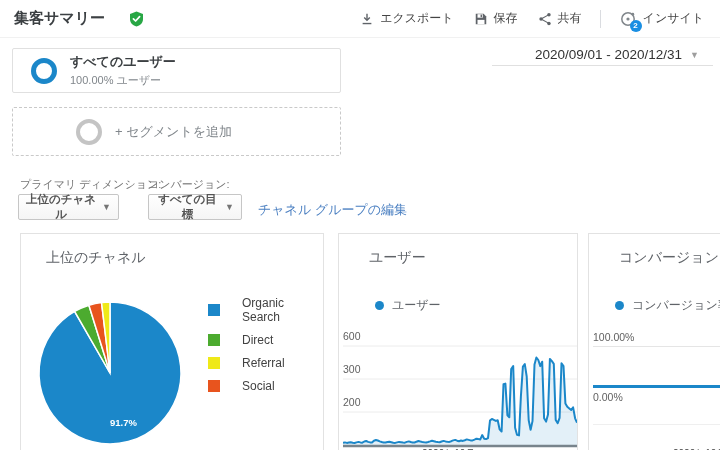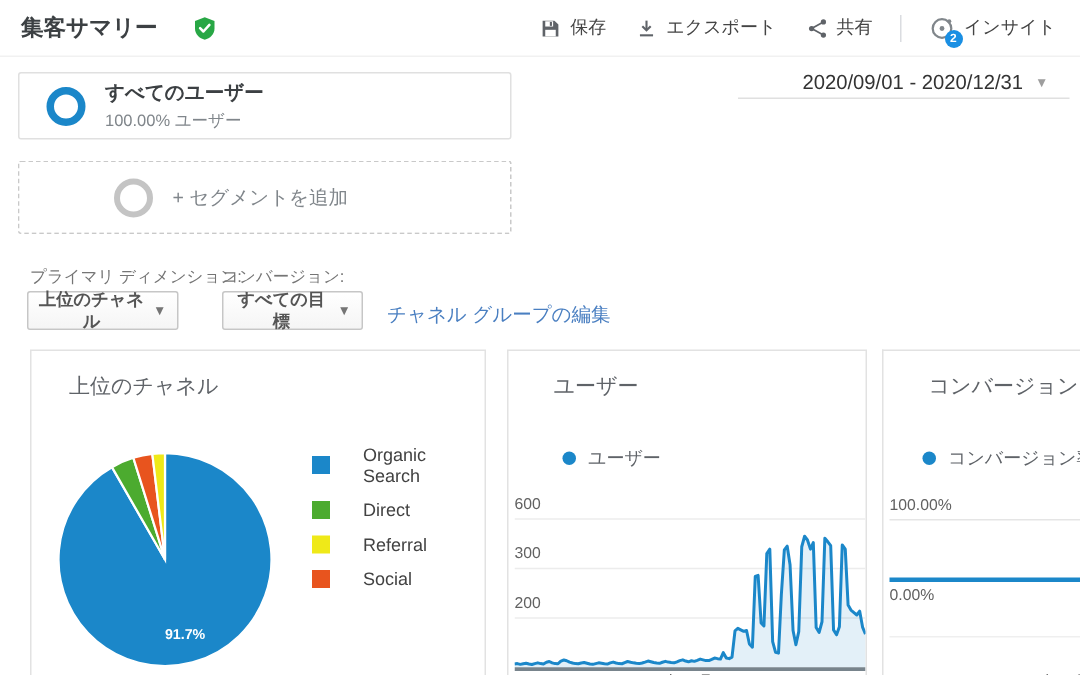--- a/index.html
+++ b/index.html
@@ -87,38 +87,38 @@
     <span>
       <svg width="15" height="16" viewBox="0 0 15 16">
         <path d="M7.5 0.5 L14 3 V8 C14 12 11 14.6 7.5 15.5 C4 14.6 1 12 1 8 V3 Z" fill="#28a745"></path>
         <path d="M4.4 7.8 L6.6 10 L10.6 5.6" stroke="#fff" stroke-width="1.7" fill="none" stroke-linecap="round" stroke-linejoin="round"></path>
       </svg>
     </span>
   </div>
   <div class="toolbar">
     <button class="tbtn">
       <span>
+        <svg width="14" height="14" viewBox="0 0 16 16" fill="none" stroke="#5f6368" stroke-width="1.6">
+            <path d="M8 2 v7"></path>
+            <path d="M4.8 6.2 L8 9.4 L11.2 6.2"></path>
+            <path d="M3 13.2 h10"></path>
+          </svg>
+      </span>
+      <span>エクスポート</span>
+    </button>
+    <button class="tbtn">
+      <span>
         <svg width="14" height="14" viewBox="0 0 16 16">
             <path d="M2 2 h9 l3 3 v9 H2 Z" fill="#5f6368"></path>
             <rect x="4" y="2.5" width="6" height="4" fill="#fff"></rect>
             <rect x="7.5" y="3" width="1.6" height="3" fill="#5f6368"></rect>
             <rect x="4" y="9" width="8" height="5" fill="#fff"></rect>
           </svg>
       </span>
       <span>保存</span>
-    </button>
-    <button class="tbtn">
-      <span>
-        <svg width="14" height="14" viewBox="0 0 16 16" fill="none" stroke="#5f6368" stroke-width="1.6">
-            <path d="M8 2 v7"></path>
-            <path d="M4.8 6.2 L8 9.4 L11.2 6.2"></path>
-            <path d="M3 13.2 h10"></path>
-          </svg>
-      </span>
-      <span>エクスポート</span>
     </button>
     <button class="tbtn">
       <span>
         <svg width="14" height="14" viewBox="0 0 16 16">
             <circle cx="12.5" cy="3" r="2" fill="#5f6368"></circle>
             <circle cx="3.5" cy="8" r="2" fill="#5f6368"></circle>
             <circle cx="12.5" cy="13" r="2" fill="#5f6368"></circle>
             <path d="M3.5 8 L12.5 3 M3.5 8 L12.5 13" stroke="#5f6368" stroke-width="1.3"></path>
           </svg>
       </span>

